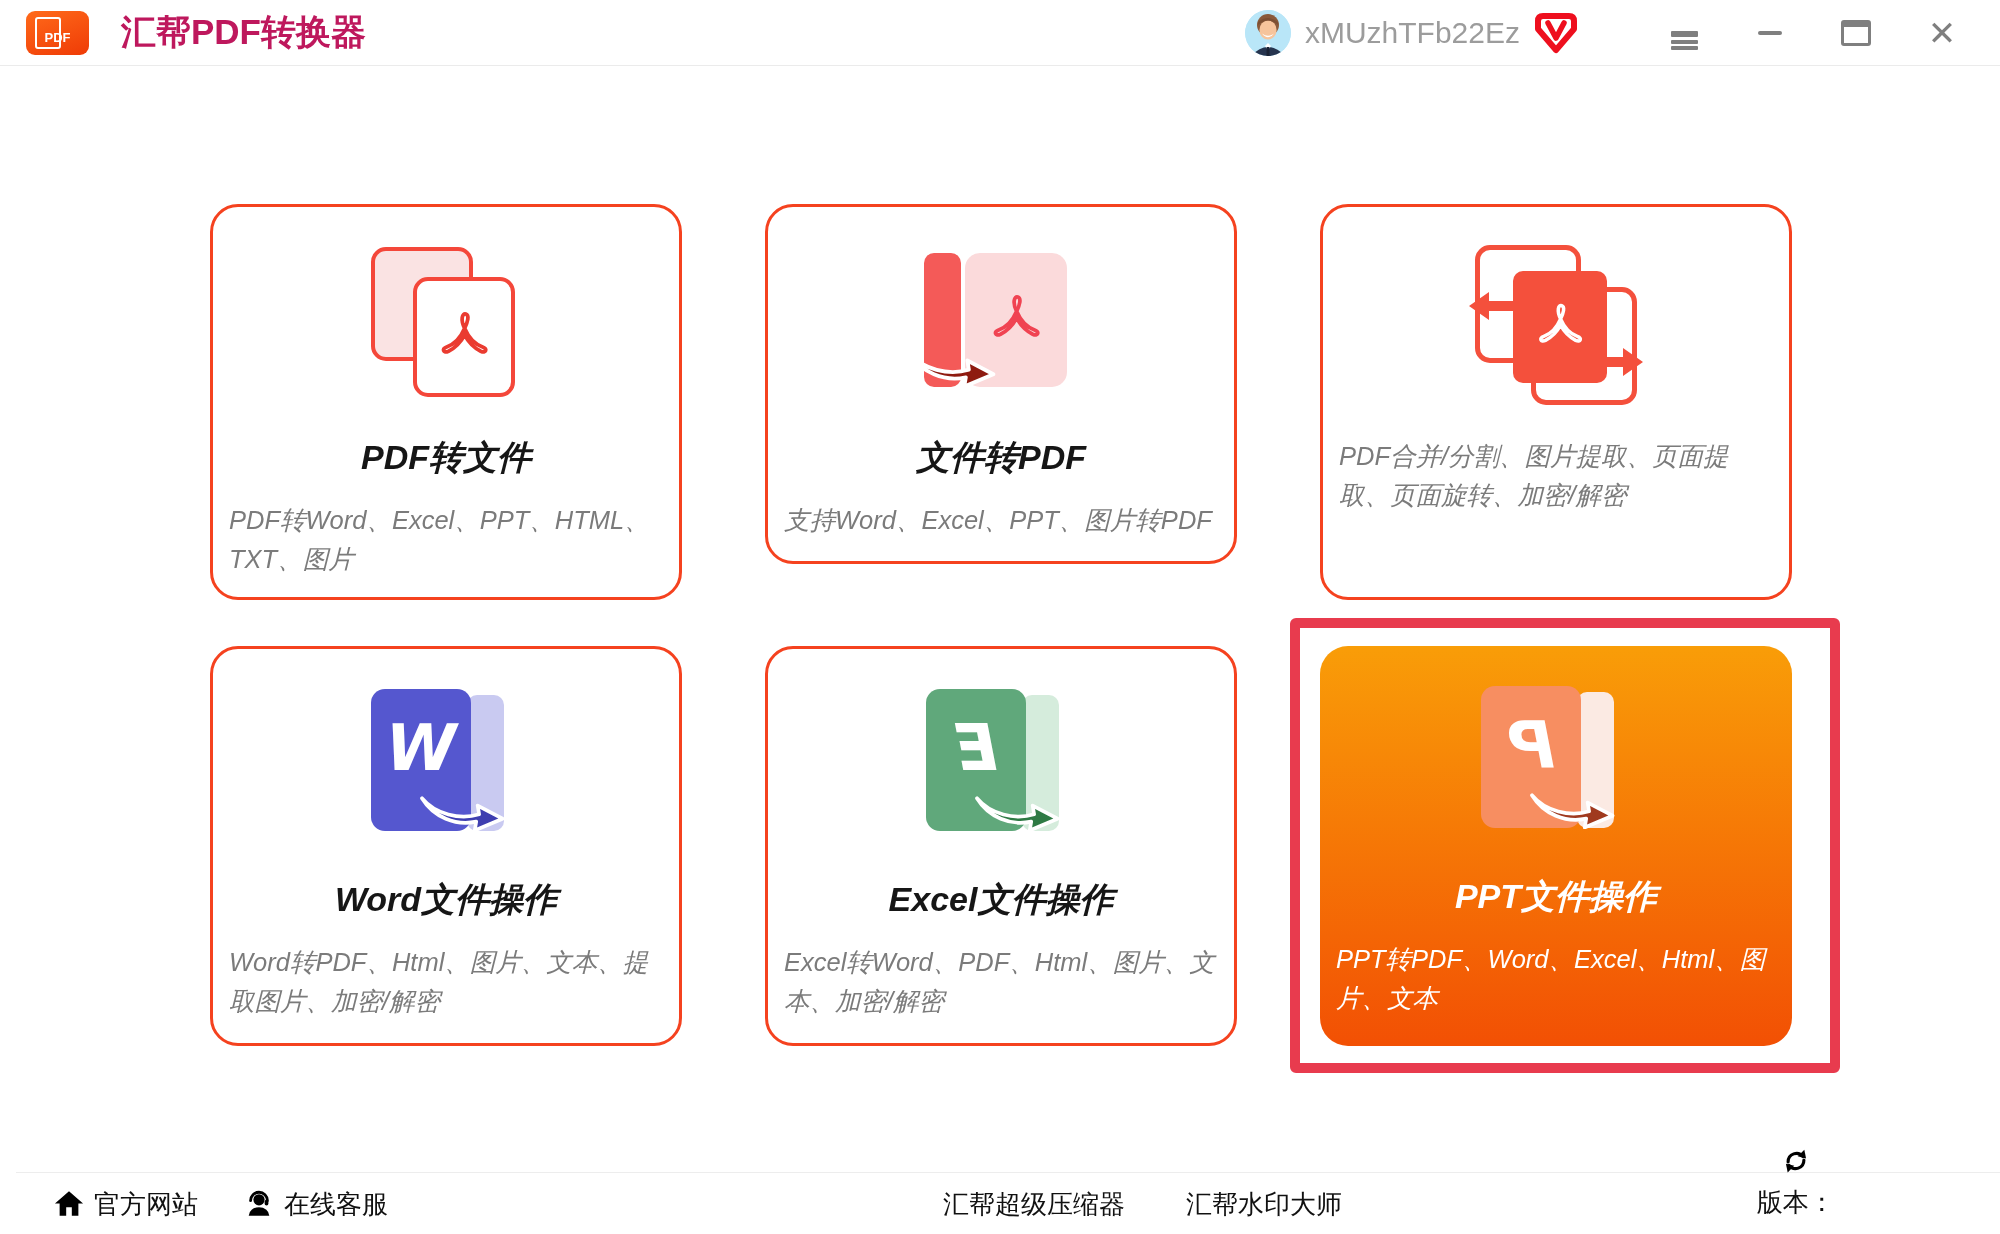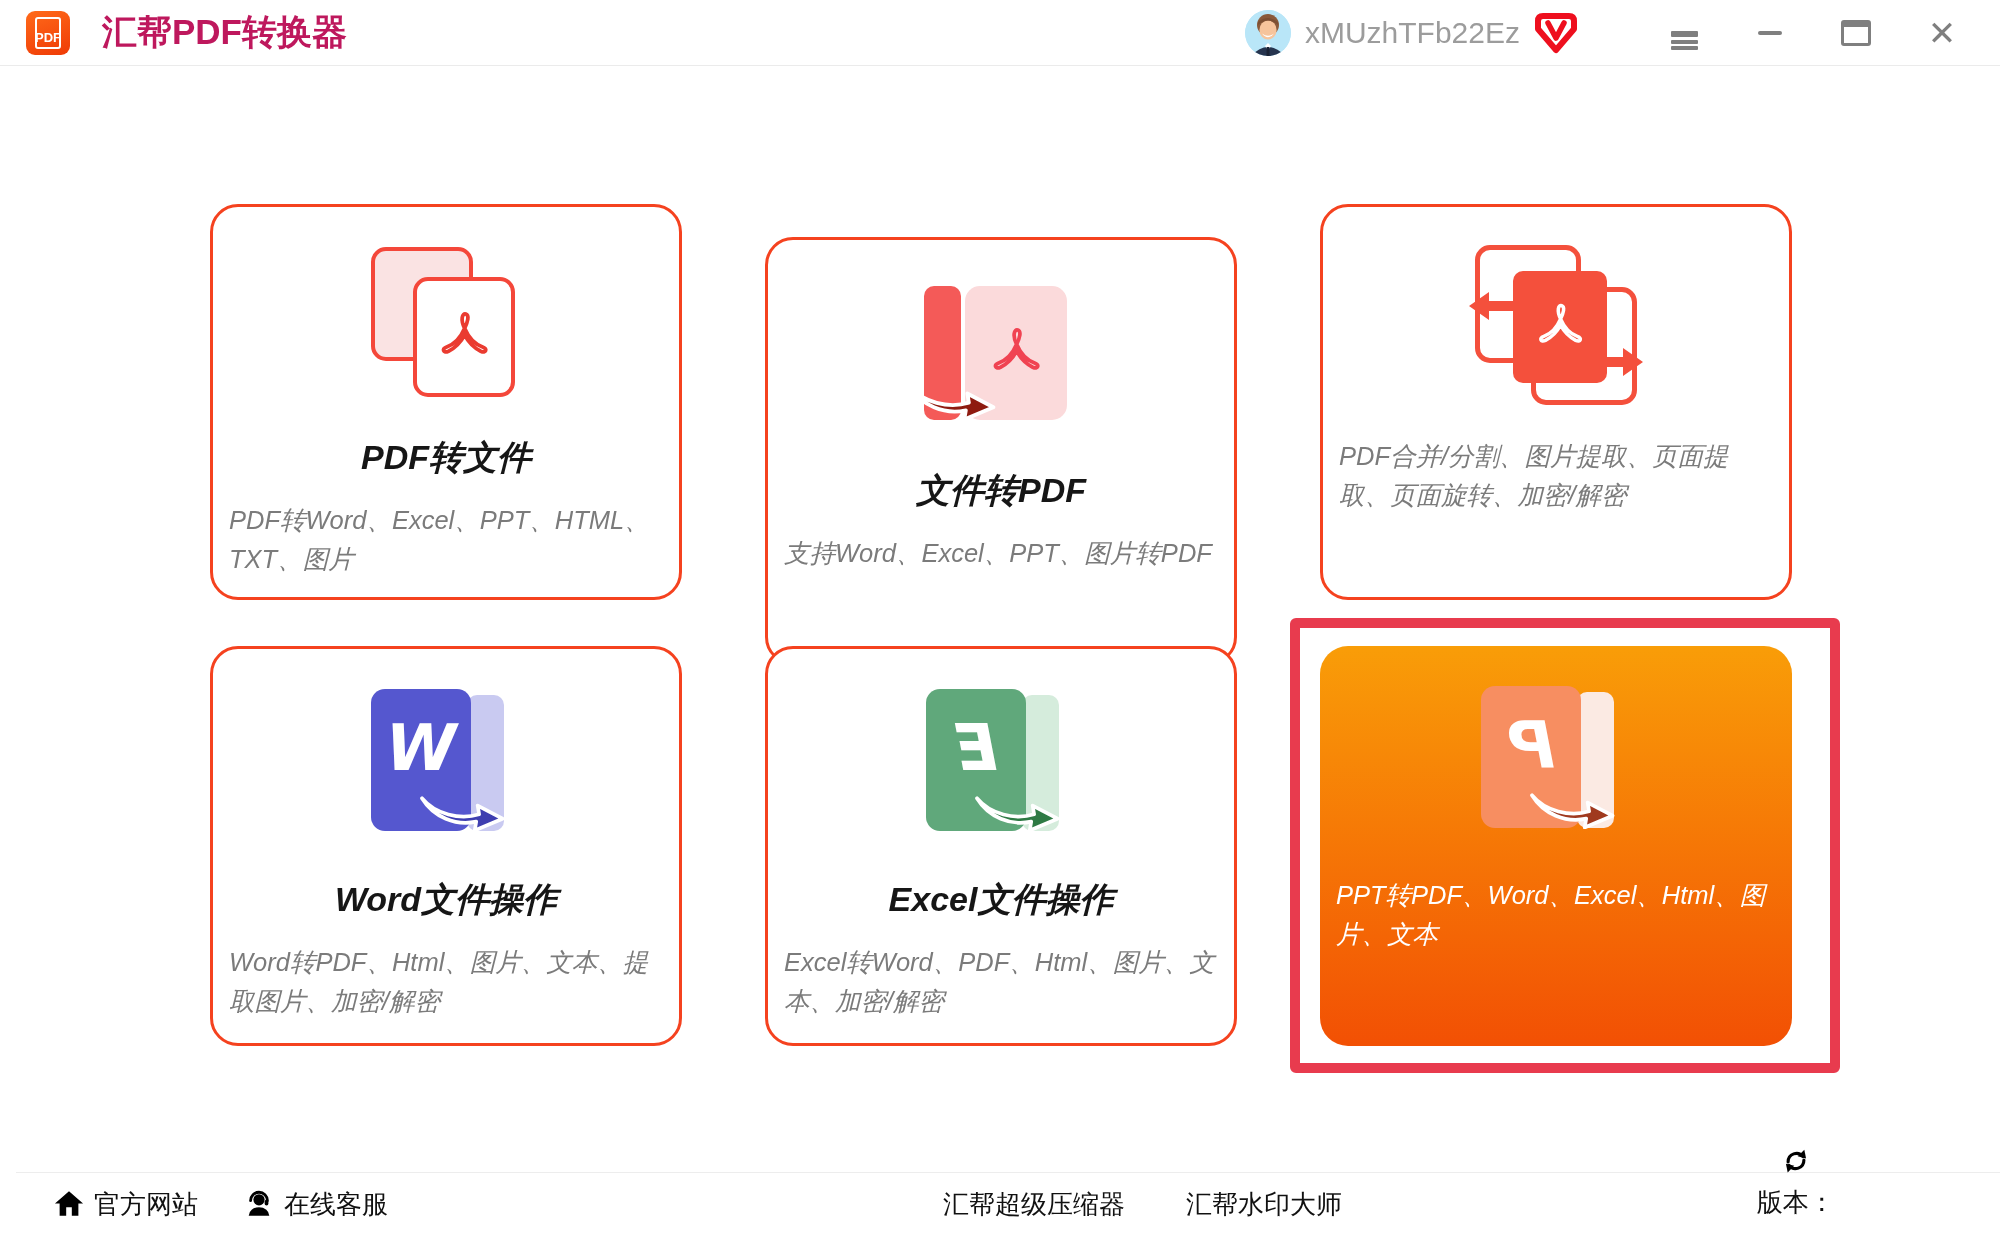--- a/index.html
+++ b/index.html
@@ -3,21 +3,21 @@
 <meta charset="utf-8">
 <style>
   * { margin:0; padding:0; box-sizing:border-box; }
   html,body { width:2000px; height:1234px; background:#fff;
     font-family:"Liberation Sans","DejaVu Sans",sans-serif; overflow:hidden; position:relative; }
 
   
   .topbar { position:absolute; left:0; top:0; width:2000px; height:66px;
     display:flex; align-items:center; padding:0 26px; background:#fff;
     border-bottom:1px solid #ebebeb; }
-  .appicon { width:44px; height:44px; border-radius:9px;
+  .appicon { width:63px; height:44px; border-radius:9px;
     background:linear-gradient(160deg,#ff6a1a,#ef3b06); position:relative; flex:0 0 auto;text-decoration:underline; }
   .appicon .page { position:absolute; left:9px; top:6px; width:26px; height:32px;
     border:2.5px solid #fff; border-radius:3px; }
   .appicon .pdf { position:absolute; left:0; right:0; top:19px; text-align:center;
     color:#fff; font-weight:bold; font-size:13px; letter-spacing:0; }
   .apptitle { font-size:35px; font-weight:bold; color:#be185d; margin-left:32px; }
 
   .tb-right { margin-left:auto; display:flex; align-items:center; }
   .avatar { width:46px; height:46px; border-radius:50%; background:#b9e6f8; overflow:hidden; flex:0 0 auto; }
   .username { font-size:30px; color:#9c9c9c; margin:0 14px 0 14px; }
@@ -26,21 +26,21 @@
     margin-left:22px; cursor:default; }
   .hamburger div { width:27px; height:4px; background:#7f7f7f; border-radius:1px; margin:2.6px 0; }
   .minbar { width:24px; height:4px; background:#7f7f7f; border-radius:2px; }
   .maxrect { width:30px; height:26px; border:3px solid #7f7f7f; border-top:7px solid #7f7f7f; border-radius:3px; }
   .closex { font-size:34px; color:#7f7f7f; line-height:1; }
 
   
   .card { position:absolute; width:472px; background:#fff;
     border:3px solid #f5421f; border-radius:28px; text-align:center; cursor:pointer;font-style:italic; }
   .card1 { left:210px; top:204px; height:396px; }
-  .card2 { left:765px; top:204px; height:428px;margin-top:33px; }
+  .card2 { left:765px; top:204px; height:360px; }
   .card3 { left:1320px; top:204px; height:396px; }
   .card4 { left:210px; top:646px; height:400px; }
   .card5 { left:765px; top:646px; height:400px; }
   .card6 { left:1320px; top:646px; height:400px; border:none;
     background:linear-gradient(180deg,#f99d08 0%,#f25004 100%); }
   .card-title { font-size:34px; font-weight:bold; color:#161616; margin-top:18px; }
   .card-desc { font-size:25.5px; color:#7b7b7b; text-align:left; padding:0 16px;
     margin-top:20px; line-height:1.52; }
   .card6 .card-title, .card6 .card-desc { color:#fff; }
 
@@ -217,20 +217,21 @@
 <div class="card card6">
   <div class="stage">
     <div class="rrect doc-strip c6-strip"></div>
     <div class="rrect doc-main c6-main">
       <span class="doc-letter mirror">P</span>
     </div>
     <svg class="doc-arrow c6-arrow" viewBox="0 0 120 64">
       <path d="M4 18 C 22 40 56 48 82 40 L 80 28 L 114 46 L 76 62 L 78 50 C 50 56 20 44 4 18 Z" fill="currentColor" stroke="#fff" stroke-width="5" stroke-linejoin="round"></path>
     </svg>
   </div>
+  <div class="card-title">PPT文件操作</div>
   <div class="card-desc">PPT转PDF、Word、Excel、Html、图片、文本</div>
 </div>
 
 <div class="highlight-frame"></div>
 
 <div class="footer">
   <div class="f-item f-site">
     <svg width="30" height="30" viewBox="0 0 32 32">
       <path d="M16 3 L31 16 L26 16 L26 29 L19 29 L19 20 L13 20 L13 29 L6 29 L6 16 L1 16 Z" fill="#000"></path>
     </svg>

